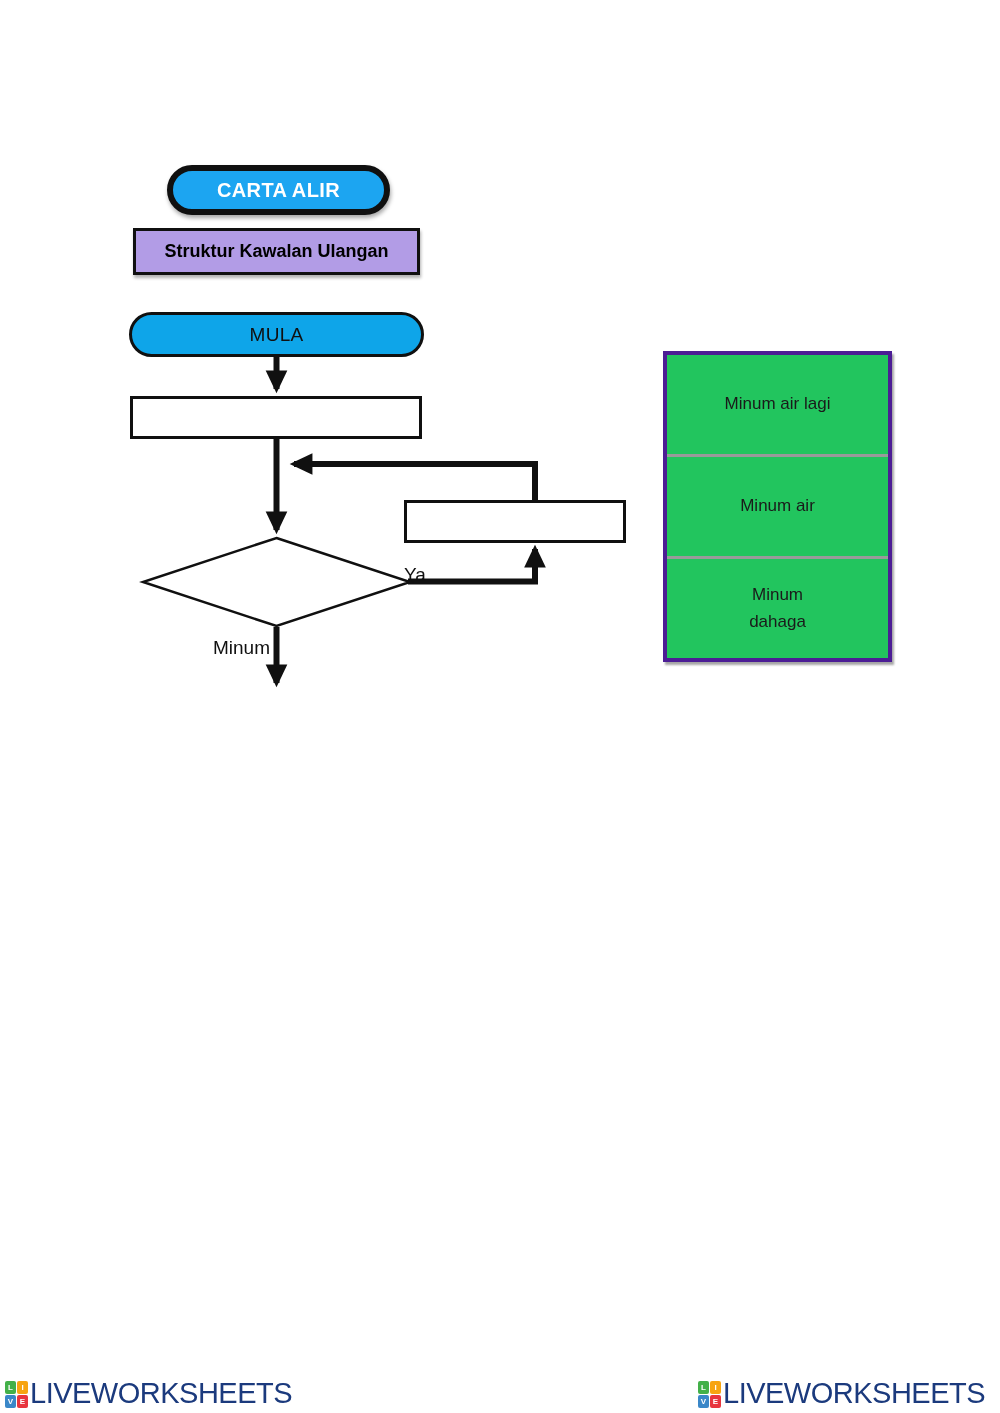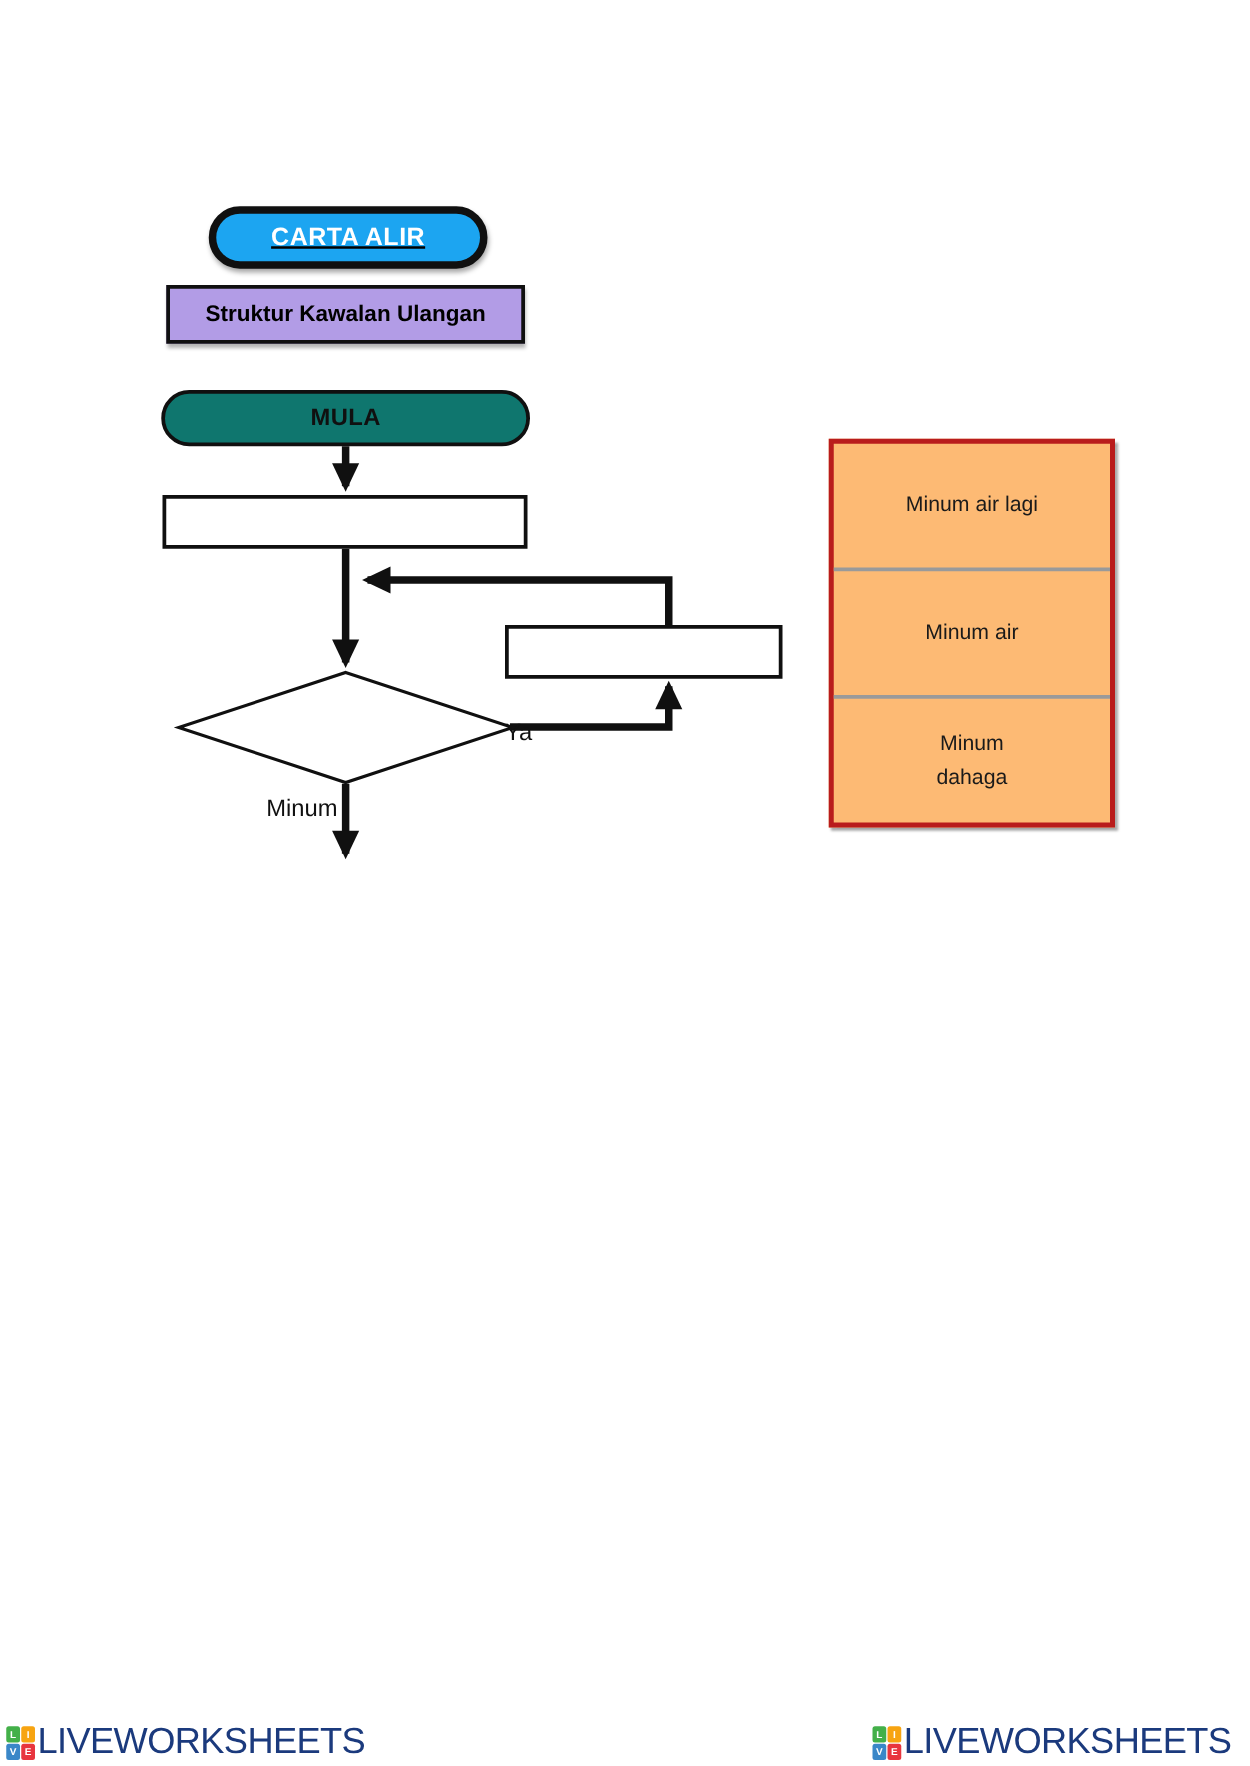--- a/index.html
+++ b/index.html
@@ -6,53 +6,52 @@
   .page{
     position:relative;width:1000px;height:1413px;background:#ffffff;
     font-family:"Liberation Sans","DejaVu Sans",sans-serif;overflow:hidden;
   }
   
   .title-pill{
     position:absolute;left:167px;top:165px;width:211px;height:38px;
     background:#1ca5f1;border:6px solid #101010;border-radius:27px;
     display:flex;align-items:center;justify-content:center;
     box-shadow:1px 3px 4px rgba(0,0,0,0.35);
-    text-decoration:underline;
   }
   .title-pill span{color:#ffffff;font-size:20px;font-weight:bold;letter-spacing:.4px;}
   .subtitle-banner{
     position:absolute;left:133px;top:228px;width:281px;height:41px;
     background:#b29ce6;border:3px solid #101010;
     display:flex;align-items:center;justify-content:center;
     box-shadow:1px 3px 3px rgba(0,0,0,0.3);
   }
   .subtitle-banner span{color:#000000;font-size:18px;font-weight:bold;}
   
   .stadium{
-    position:absolute;background:#0f766e;border:3px solid #101010;border-radius:24px;
+    position:absolute;background:#0ea5e9;border:3px solid #101010;border-radius:24px;
     display:flex;align-items:center;justify-content:center;
-    color:#101010;font-size:19px;font-weight:bold;letter-spacing:.3px;z-index:2;
+    color:#101010;font-size:19px;font-weight:normal;letter-spacing:.3px;z-index:2;
   }
   .stadium.mula{left:129px;top:312px;width:289px;height:39px;}
   .stadium.tamat{left:129px;top:689px;width:290px;height:42px;}
   .dropbox{
     position:absolute;background:#fff;border:3px solid #101010;z-index:2;
   }
   .dropbox.box1{left:130px;top:396px;width:286px;height:37px;}
   .dropbox.box2{left:404px;top:500px;width:216px;height:37px;}
   .branch-label{
     position:absolute;color:#101010;font-size:19px;font-weight:500;z-index:3;
   }
-  .branch-label.ya{left:404px;top:576px;}
+  .branch-label.ya{left:404px;top:564px;}
   .branch-label.tidak{left:213px;top:637px;width:56px;text-align:right;}
   .connectors{position:absolute;left:0;top:0;z-index:1;pointer-events:none;}
   
   .answer-bank{
     position:absolute;left:663px;top:351px;width:221px;height:303px;
-    background:#fdba74;border:4px solid #b91c1c;display:flex;flex-direction:column;
+    background:#22c55e;border:4px solid #4c1d95;display:flex;flex-direction:column;
     box-shadow:2px 3px 2px rgba(0,0,0,0.35);z-index:2;
   }
   .answer-option{
     flex:1;display:flex;align-items:center;justify-content:center;
     color:#1a1a1a;font-size:17px;text-align:center;white-space:pre-line;
     line-height:1.55;cursor:grab;
   }
   .answer-divider{height:3px;background:#9a9a9a;flex:none;}
   
   .logo{position:absolute;top:1377px;display:flex;align-items:center;gap:2px;}

